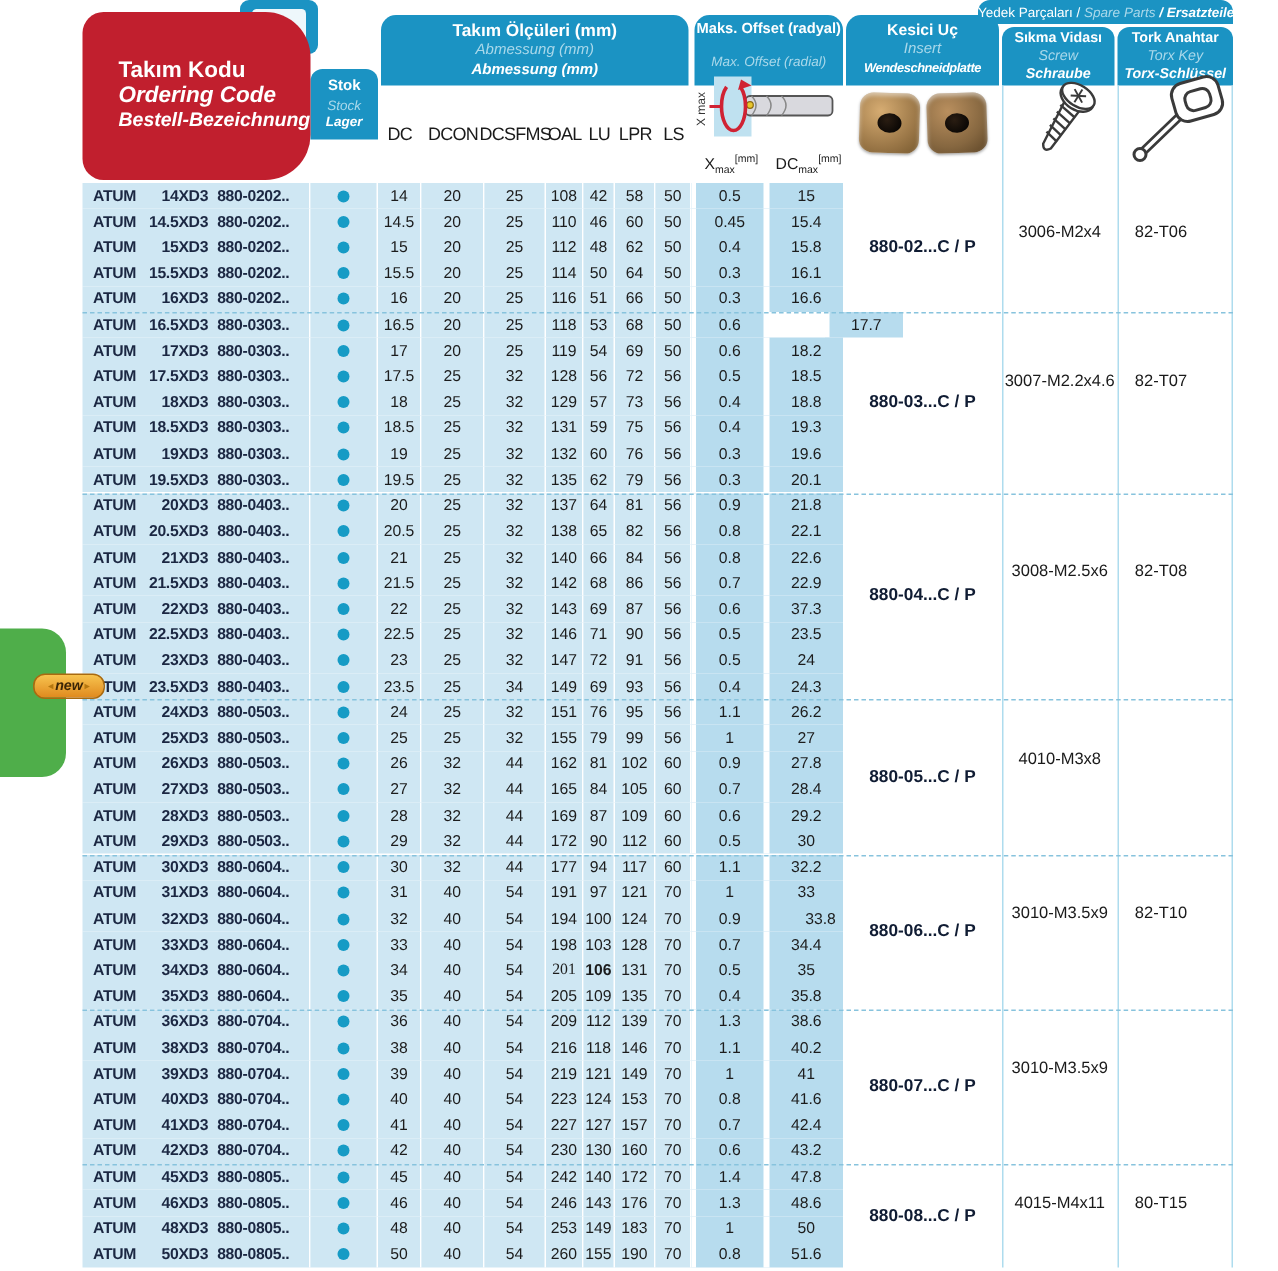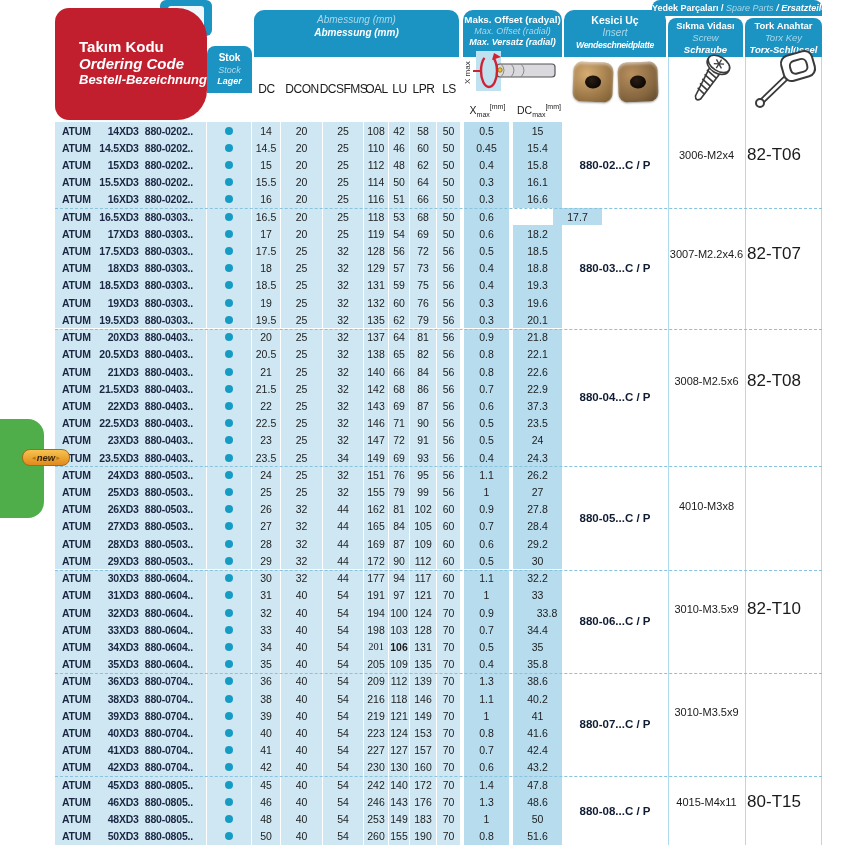--- a/index.html
+++ b/index.html
@@ -16,21 +16,21 @@
   #red-box .l3{font-weight:bold;font-style:italic;font-size:13px;}
   .hblock{position:absolute;border-radius:10px 10px 0 0;text-align:center;box-sizing:border-box;padding-top:4px;line-height:1.25;}
   .hblock .tr{font-weight:bold;font-size:10.5px;color:#fff;}
   .hblock .en{font-style:italic;font-size:10px;color:#a9d8ea;}
   .hblock .de{font-style:italic;font-weight:bold;font-size:10px;color:#fff;}
   #h-stok{left:207px;top:10px;width:45px;height:47px;border-radius:8px 8px 0 0;padding-top:6px;margin-top:36px;}
   #h-stok .tr{font-size:10px;}#h-stok .en,#h-stok .de{font-size:9px;}
   #h-dim{left:254px;top:10px;width:205px;height:47px;}
   #h-dim .tr{font-size:11.5px;}
   #h-offset{left:463px;top:10px;width:99px;height:47px;}
-  #h-offset .tr{font-size:9.8px;}#h-offset .en,#h-offset .de{font-size:9px;}
+  #h-offset .tr{font-size:9.8px;}#h-offset .en,#h-offset .de{font-size:9px;margin-top:10px;}
   #h-insert{left:564px;top:10px;width:102px;height:47px;}
   #h-insert .de{font-size:8.6px;letter-spacing:-0.3px;}
   #banner{left:652px;top:0;width:170px;height:16px;border-radius:8px 8px 0 0;padding-top:3px;font-size:9px;white-space:nowrap;}
   #banner .tr{font-size:9px;}#banner .en{font-size:9px;}#banner .de{font-size:9px;}
   #h-screw{left:668px;top:18px;width:75px;height:39px;border-radius:8px 8px 0 0;padding-top:2px;}
   #h-screw .tr,#h-screw .en,#h-screw .de{font-size:9.5px;}
   #h-torx{left:745px;top:18px;width:77px;height:39px;border-radius:8px 8px 0 0;padding-top:2px;}
   #h-torx .tr,#h-torx .en,#h-torx .de{font-size:9.5px;}
   
   .colhead{position:absolute;top:82px;transform:translateX(-50%);font-size:12px;color:#1a1a1a;letter-spacing:-0.5px;white-space:nowrap;}
@@ -54,21 +54,21 @@
         display:flex;align-items:center;justify-content:center;font-size:10.5px;color:#1c1c1c;}
   .cell.offset{background:#b7dcee;border-left:3px solid #fff;}
   .cell.last{border-right:none;}
   .cell.code{justify-content:flex-start;padding-left:7px;font-weight:bold;color:#1b2742;font-size:10.5px;letter-spacing:-0.2px;}
   .cell.code .model{display:inline-block;width:48px;text-align:right;}
   .cell.code .order{margin-left:6px;}
   .dot{width:8px;height:8px;border-radius:50%;background:#169bc5;}
   .merged{position:absolute;transform:translateY(-50%);text-align:center;white-space:nowrap;z-index:2;}
   .m-insert{left:507px;width:106px;top:50%;font-weight:bold;font-size:11.5px;color:#101c33;}
   .m-screw{left:613px;width:77px;top:38%;font-size:11px;color:#1a1a1a;}
-  .m-torx{left:690px;width:58px;top:38%;font-size:17px;color:#1a1a1a;}
+  .m-torx{left:690px;width:58px;top:38%;font-size:11px;color:#1a1a1a;}
   .vline{position:absolute;top:57px;bottom:2px;width:1px;background:#aedcee;}
   
   #green-tab{position:absolute;left:0;top:419px;width:44px;height:99px;background:#4fae4a;border-radius:0 16px 16px 0;}
   #new-badge{position:absolute;left:22px;top:449px;width:46px;height:15px;border-radius:8px;
      background:linear-gradient(#f7c34f,#e08a1e);border:1px solid #a96a10;display:flex;align-items:center;justify-content:center;
      font-size:9.5px;font-weight:bold;font-style:italic;color:#3a2506;z-index:5;}
   #new-badge .tip{font-size:6px;color:#b5770f;font-style:normal;}
 </style>
 </head>
 <body>
@@ -84,35 +84,36 @@
     <div class="l2">Ordering Code</div>
     <div class="l3">Bestell-Bezeichnung</div>
   </div>
 
   <div id="h-stok" class="hblock blue">
     <div class="tr">Stok</div>
     <div class="en">Stock</div>
     <div class="de">Lager</div>
   </div>
   <div id="h-dim" class="hblock blue">
+    <div class="tr">Takım Ölçüleri (mm)</div>
     <div class="en">Abmessung (mm)</div>
     <div class="de">Abmessung (mm)</div>
   </div>
   <div id="h-offset" class="hblock blue">
     <div class="tr">Maks. Offset (radyal)</div>
     <div class="en">Max. Offset (radial)</div>
     <div class="de">Max. Versatz (radial)</div>
   </div>
   <div id="h-insert" class="hblock blue">
     <div class="tr">Kesici Uç</div>
     <div class="en">Insert</div>
     <div class="de">Wendeschneidplatte</div>
   </div>
   <div id="banner" class="hblock blue">
-    <span class="tr" style="font-weight:bold">Yedek Parçaları /</span>
+    <span class="tr" style="font-weight:normal">Yedek Parçaları /</span>
     <span class="en">Spare Parts</span>
     <span class="de">/ Ersatzteile</span>
   </div>
   <div id="h-screw" class="hblock blue">
     <div class="tr">Sıkma Vidası</div>
     <div class="en">Screw</div>
     <div class="de">Schraube</div>
   </div>
   <div id="h-torx" class="hblock blue">
     <div class="tr">Tork Anahtar</div>

